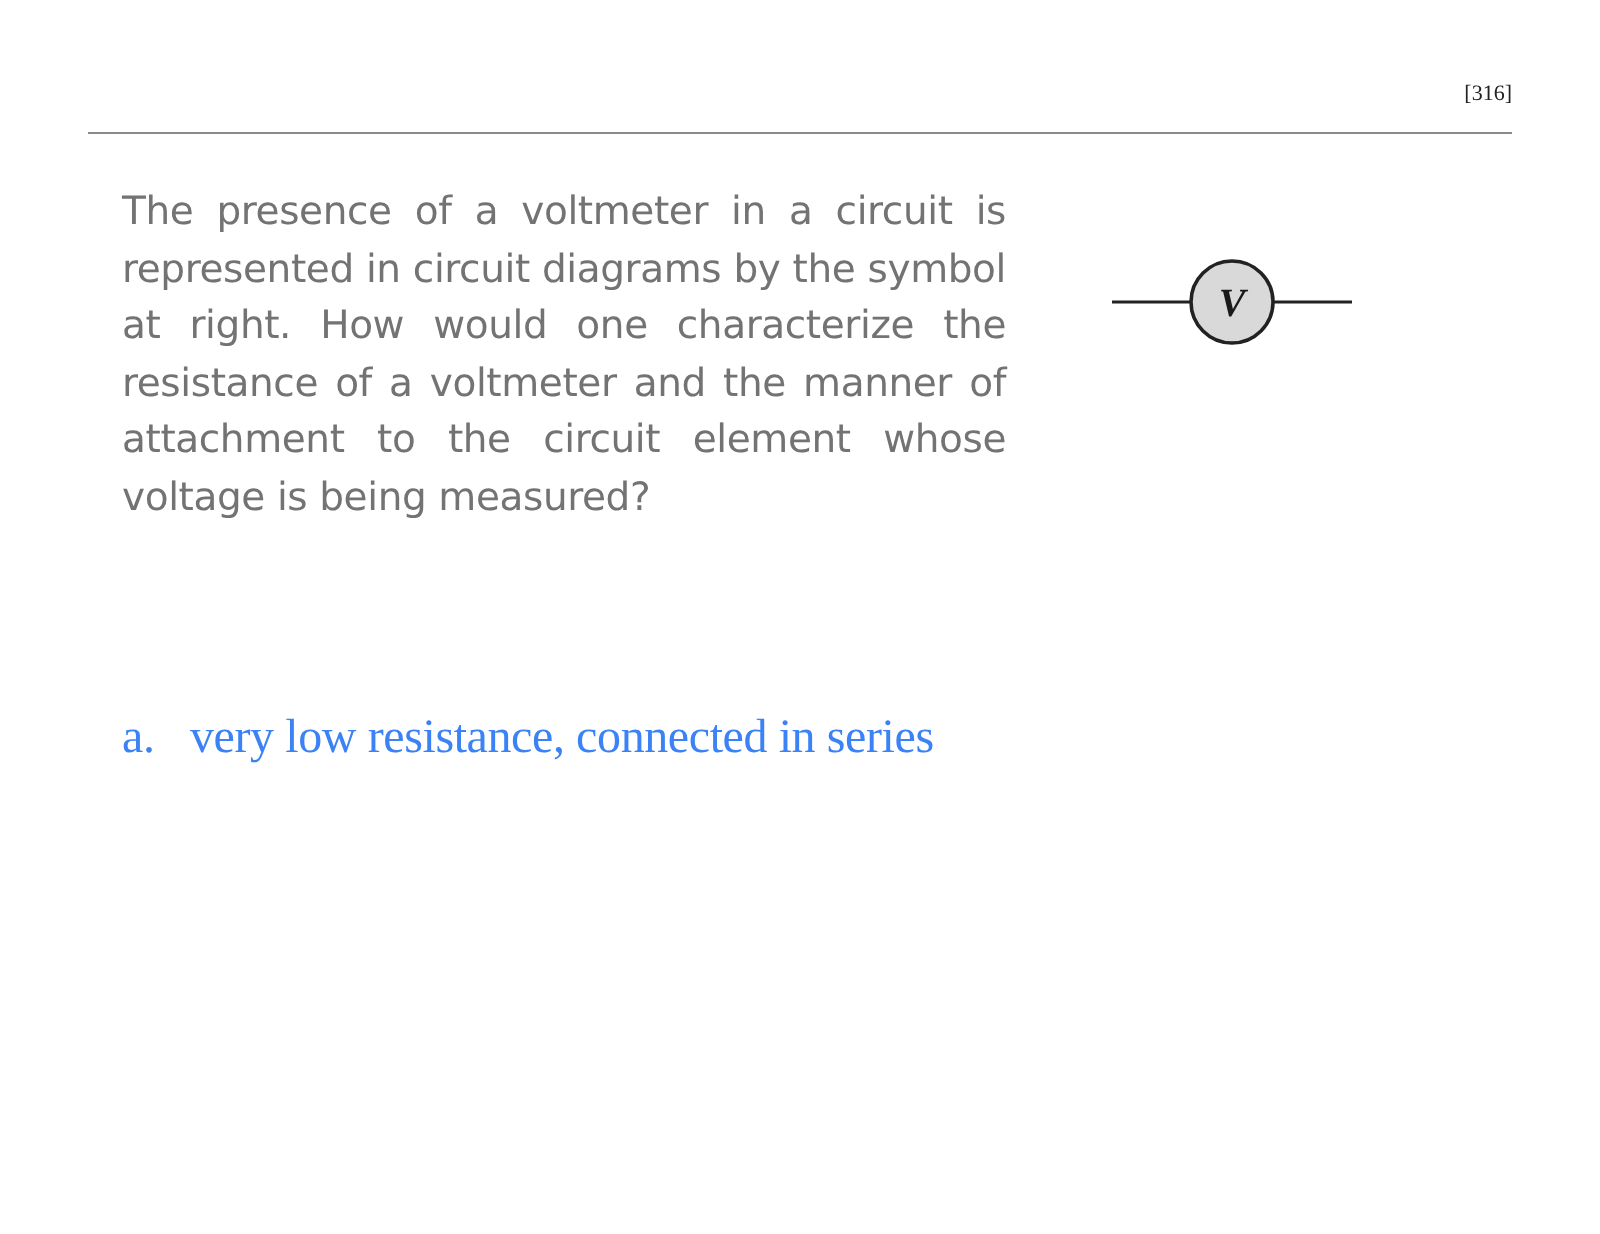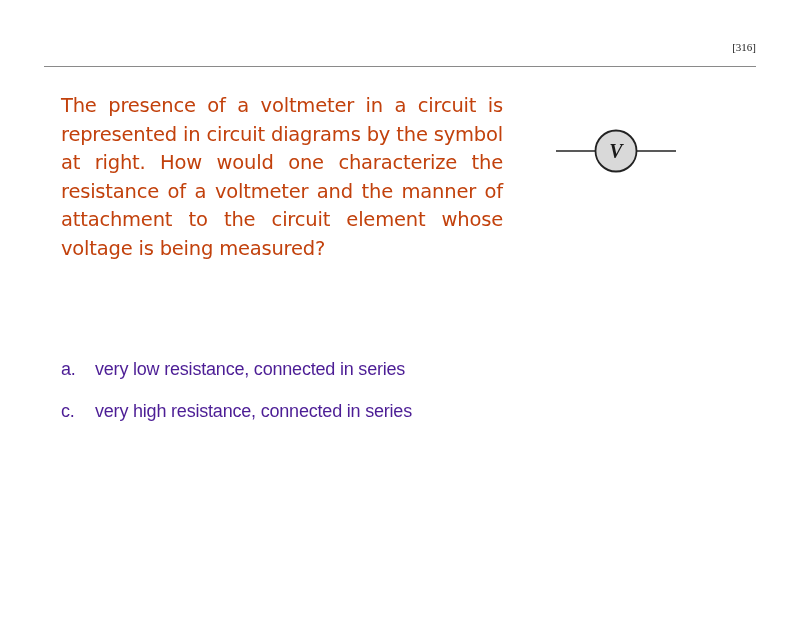--- a/index.html
+++ b/index.html
@@ -59,37 +59,37 @@
     }
     .question {
       position: absolute;
       left: 61px;
       top: 92px;
       width: 442px;
       font-family: "DejaVu Sans", sans-serif;
       font-size: 19.5px;
       line-height: 28.5px;
       text-align: justify;
-      color: #c2410c;
+      color: #737373;
       letter-spacing: -0.2px;
     }
     .voltmeter {
       position: absolute;
       left: 555px;
       top: 128px;
       width: 122px;
       height: 46px;
     }
     .choices {
       position: absolute;
       left: 61px;
       top: 355px;
-      font-family: Liberation Sans, sans-serif;
-      font-size: 18px;
-      color: #4c1d95;
+      font-family: Liberation Serif, serif;
+      font-size: 24px;
+      color: #3b82f6;
       letter-spacing: -0.2px;
     }
     .choice {
       height: 42.3px;
       line-height: 28px;
       white-space: nowrap;
     }
     .choice .letter {
       display: inline-block;
       width: 34px;
@@ -111,16 +111,13 @@
     <line x1="82" y1="23" x2="121" y2="23" stroke="#222" stroke-width="1.6"></line>
     <circle cx="61" cy="23" r="20.5" fill="#d9d9d9" stroke="#222" stroke-width="1.8"></circle>
     <text x="61" y="30" text-anchor="middle" font-family="Liberation Serif, DejaVu Serif, serif" font-style="italic" font-weight="bold" font-size="20" fill="#1a1a1a">V</text>
   </svg>
 </div>
 
 <div class="choices">
   <div class="choice">
     <span class="letter">a.</span><span>very low resistance, connected in series</span>
   </div>
-  <div class="choice">
-    <span class="letter">c.</span><span>very high resistance, connected in series</span>
-  </div>
 </div>
 
 </body></html>

